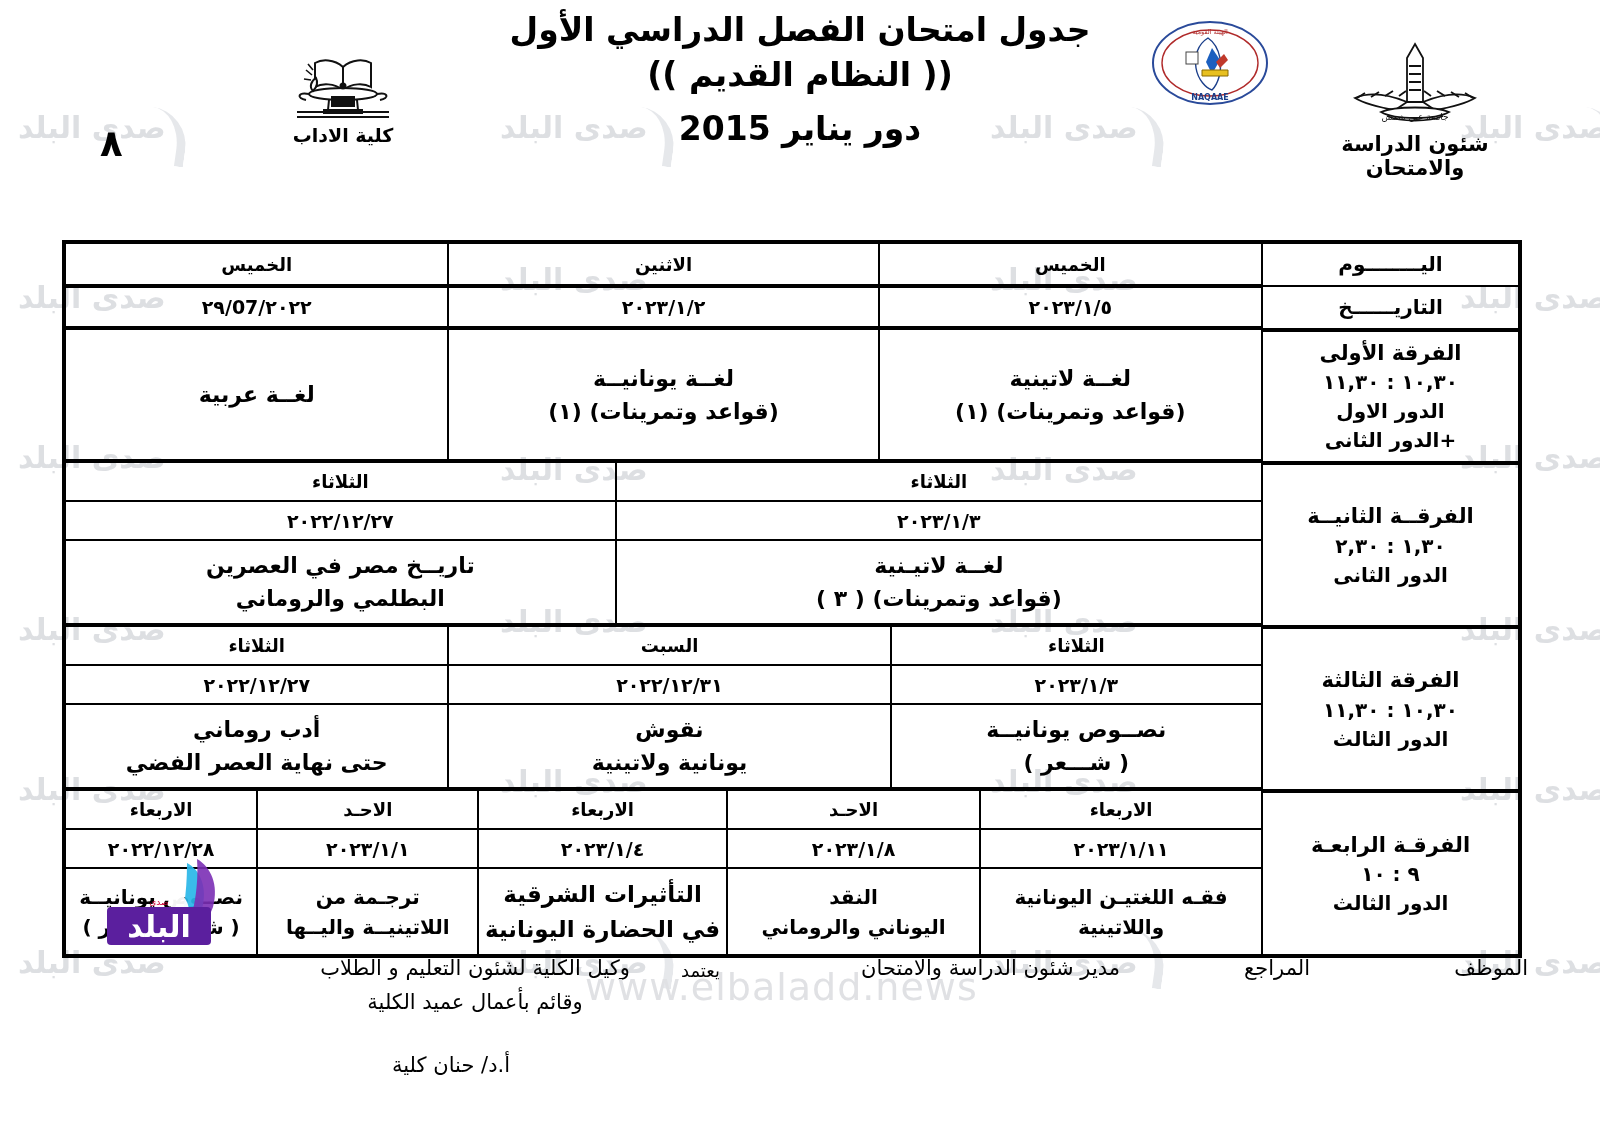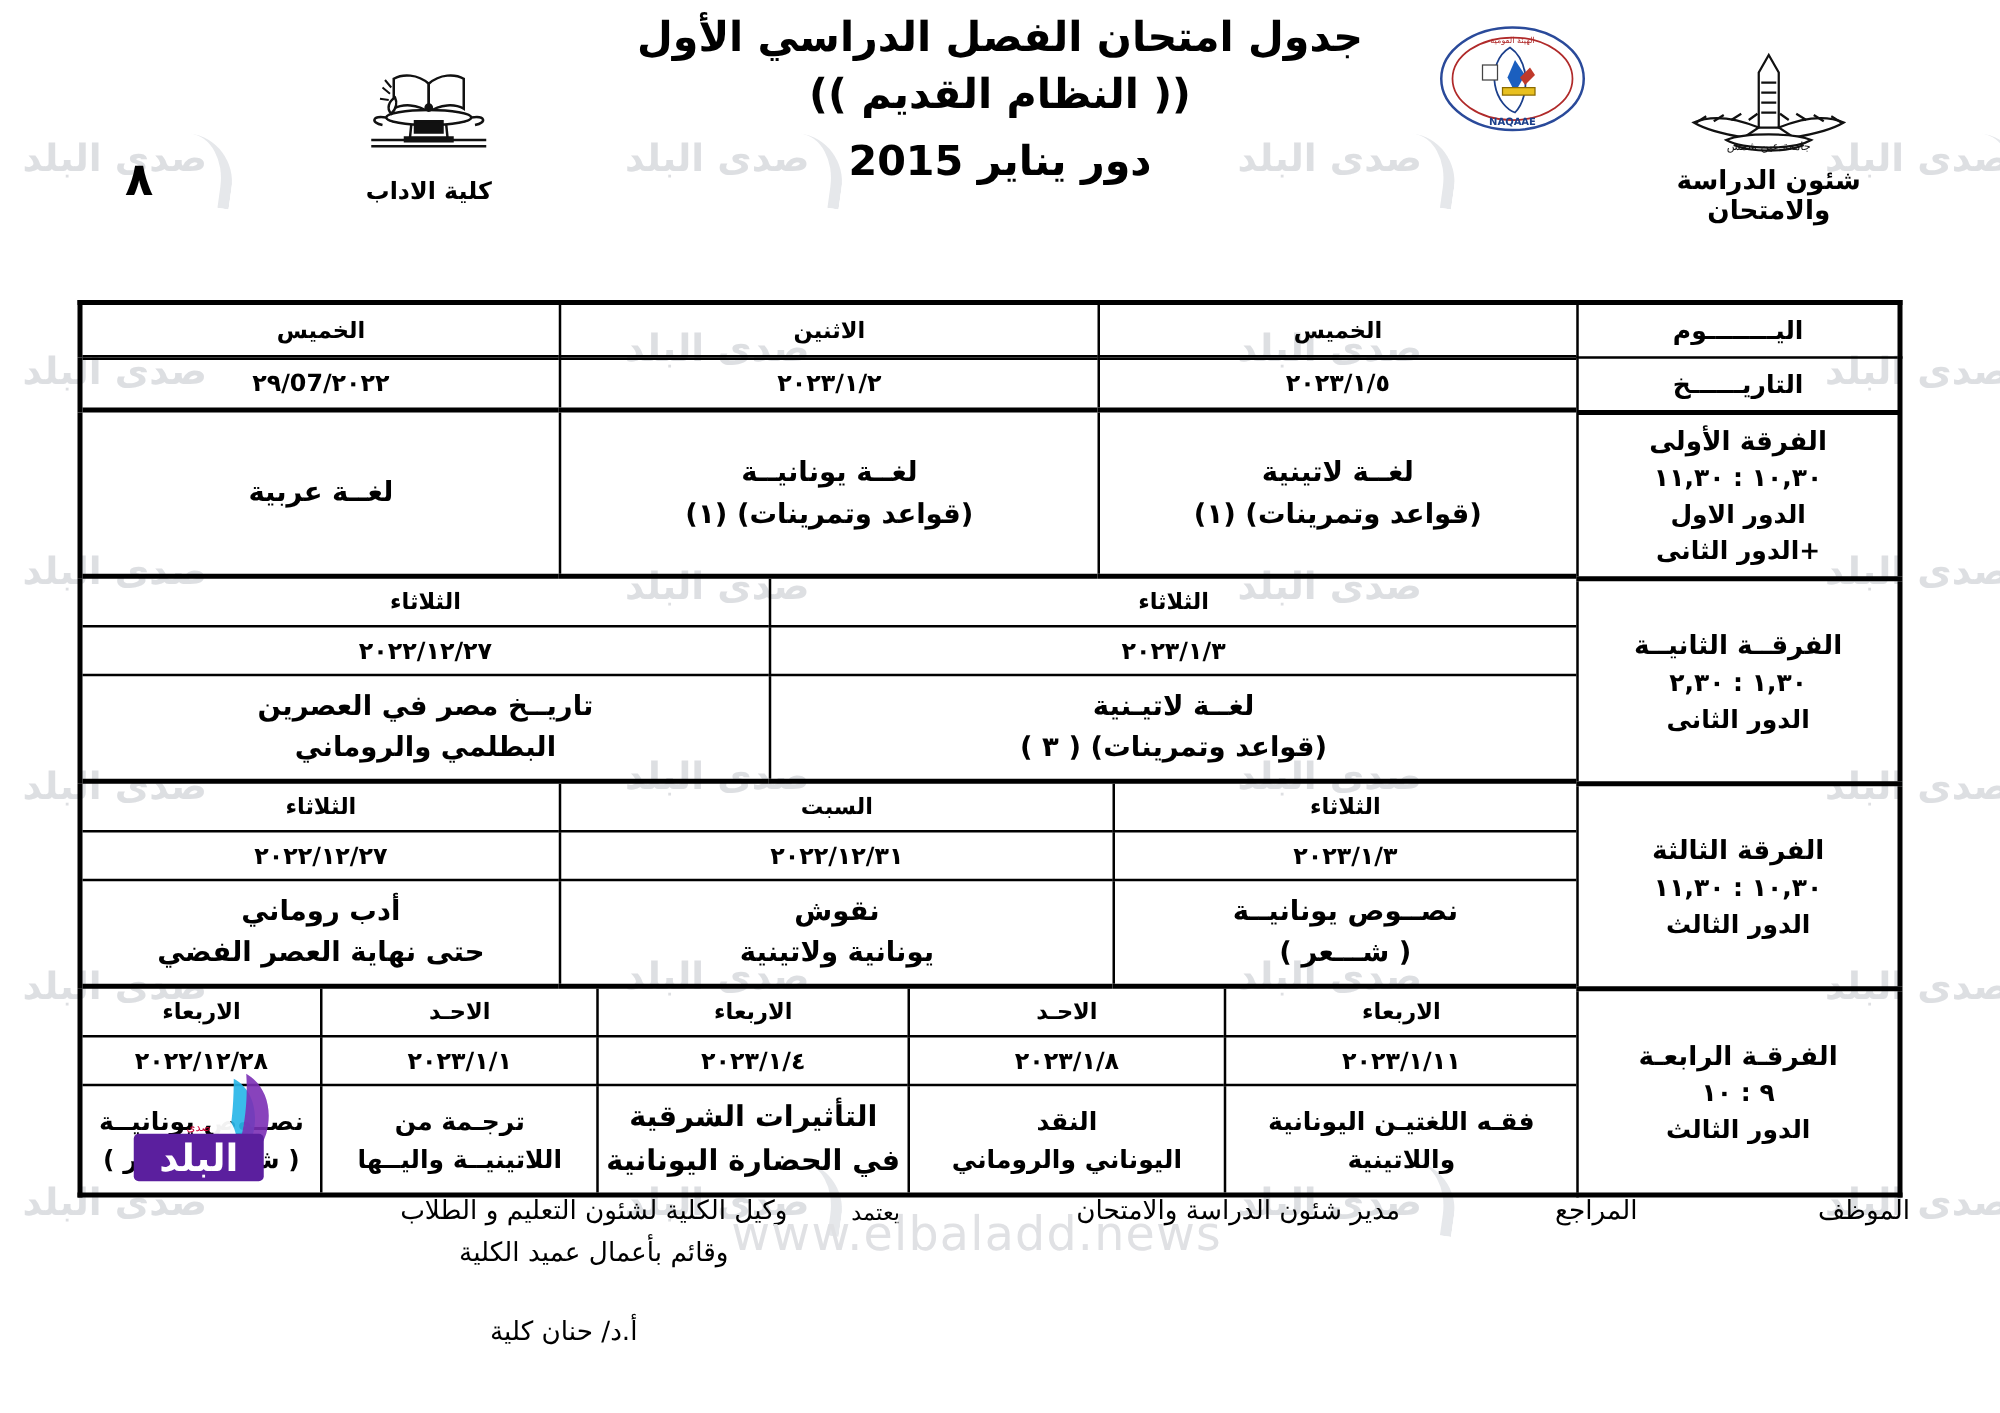--- a/index.html
+++ b/index.html
@@ -53,21 +53,21 @@
   }
   .title-line{
     font-size:33px;font-weight:700;line-height:1.35;
     font-family:"DejaVu Sans","Liberation Sans",sans-serif;
   }
   .title-line.t3{margin-top:10px;}
 
   .college-block{
     position:absolute;left:228px;top:56px;width:230px;text-align:center;
   }
-  .college-label{font-size:19px;font-weight:700;margin-top:20px;}
+  .college-label{font-size:19px;font-weight:700;margin-top:2px;}
   .page-num{
     position:absolute;left:100px;top:122px;
     font-size:37px;font-weight:700;
   }
 
   .right-block{
     position:absolute;right:60px;top:40px;width:250px;text-align:center;
   }
   .right-label{font-size:21px;font-weight:700;margin-top:0px;}
   .naqaae-holder{position:absolute;right:330px;top:18px;}

